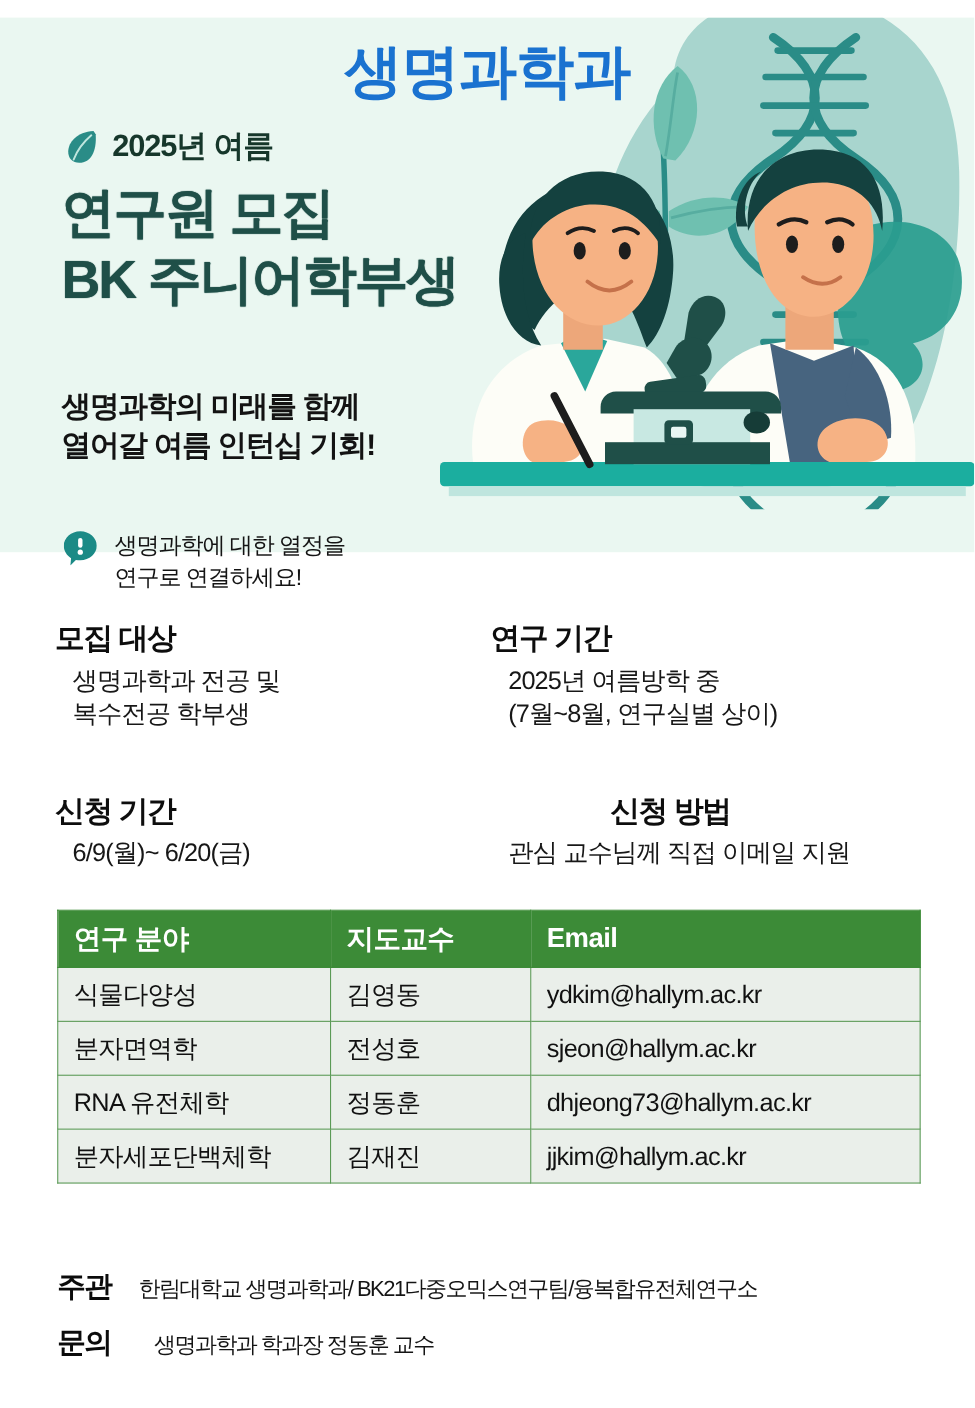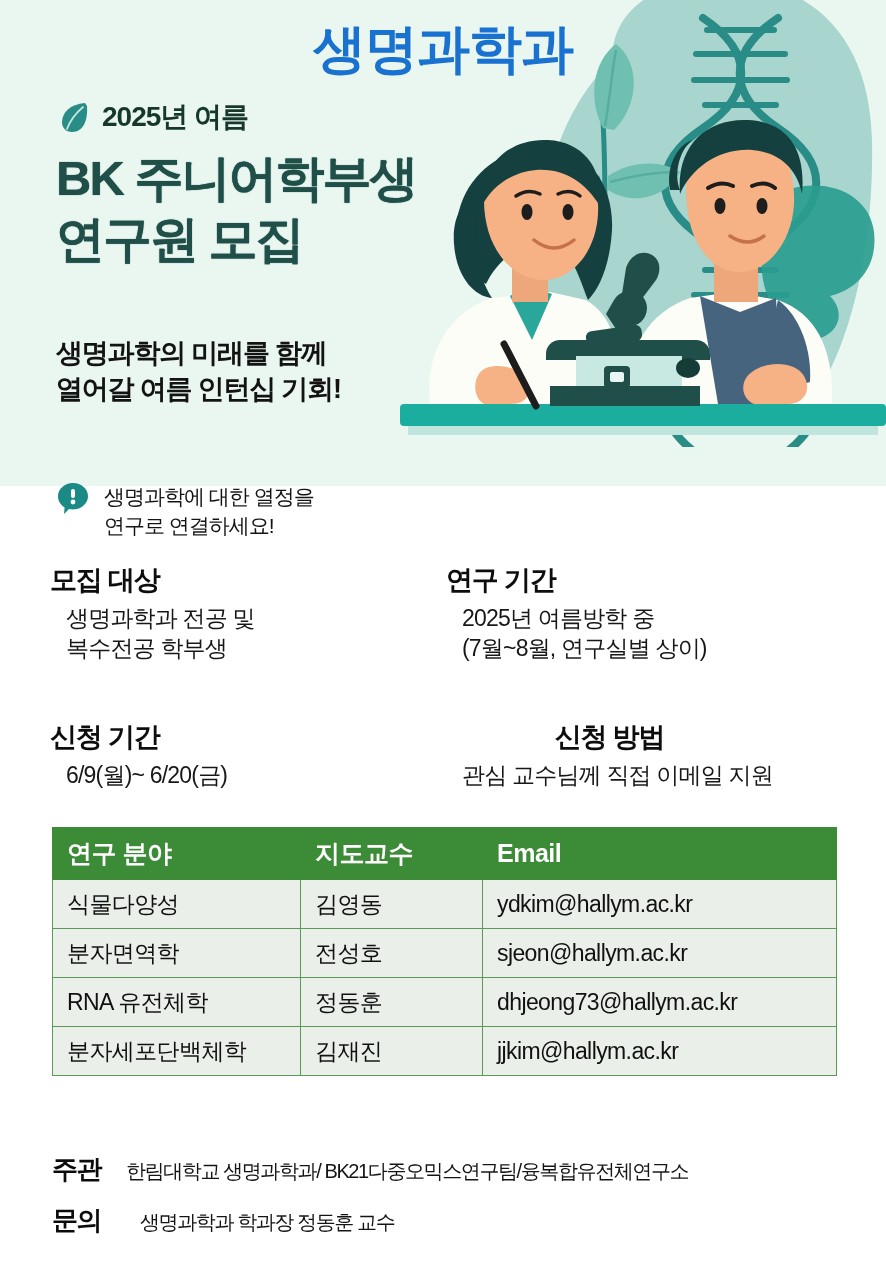--- a/index.html
+++ b/index.html
@@ -17,21 +17,21 @@
     position: relative;
     width: 886px;
     height: 1280px;
     background: #ffffff;
     overflow: hidden;
   }
 
   
   .hero {
     position: absolute;
-    left: 0; top: 0;
+    left: 0; top: 16px;
     width: 886px;
     height: 486px;
     background: #eaf7f1;
     overflow: hidden;
   }
 
   .hero-art {
     position: absolute;
     right: 0; top: 0;
     width: 486px;
@@ -324,22 +324,22 @@
 
     <div class="season-row">
       <svg class="leaf-badge" viewBox="0 0 30 32">
         <path d="M25 2 C10 3 2 12 2 21 C2 27 6 31 12 31 C23 31 28 20 27 5 Z" fill="#2a8c87"></path>
         <path d="M23 6 C16 12 10 20 7 28" stroke="#bfe6de" stroke-width="1.8" fill="none" stroke-linecap="round"></path>
       </svg>
       <div class="season-text">2025년 여름</div>
     </div>
 
     <div class="headline">
+      <div>연구원 모집</div>
       <div>BK 주니어학부생</div>
-      <div>연구원 모집</div>
     </div>
 
     <div class="subhead">
       <div>생명과학의 미래를 함께</div>
       <div>열어갈 여름 인턴십 기회!</div>
     </div>
   </div>
 
   <div class="callout">
     <svg class="bubble-icon" viewBox="0 0 30 32">

